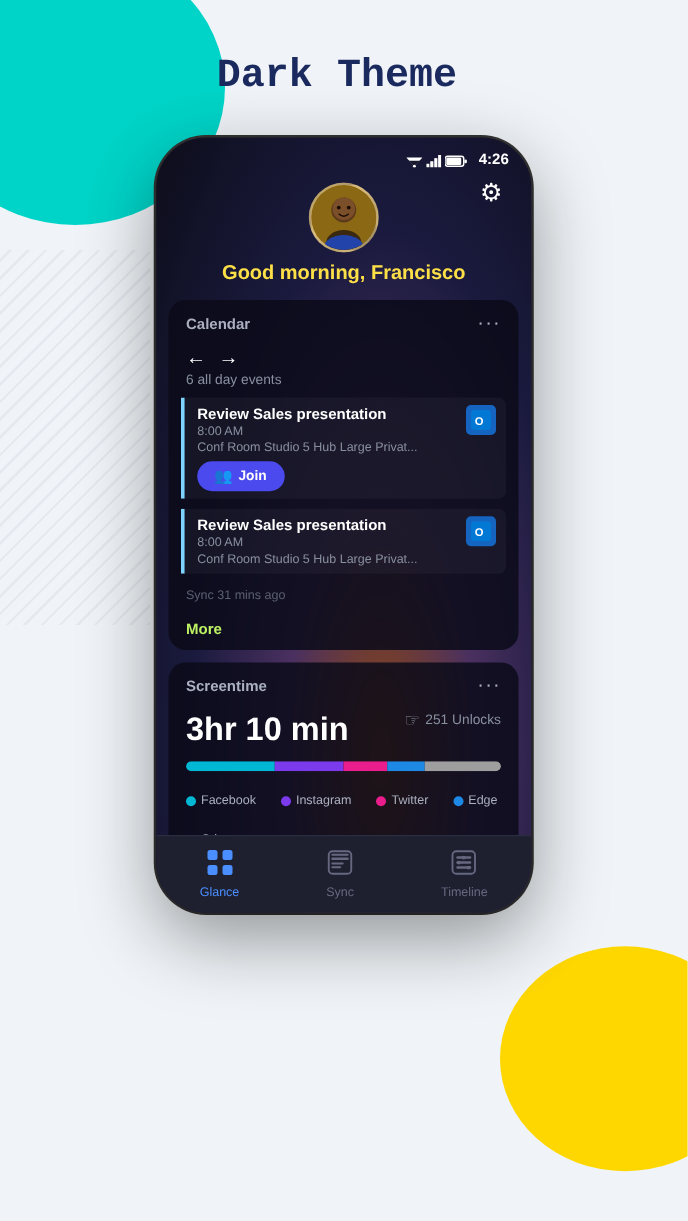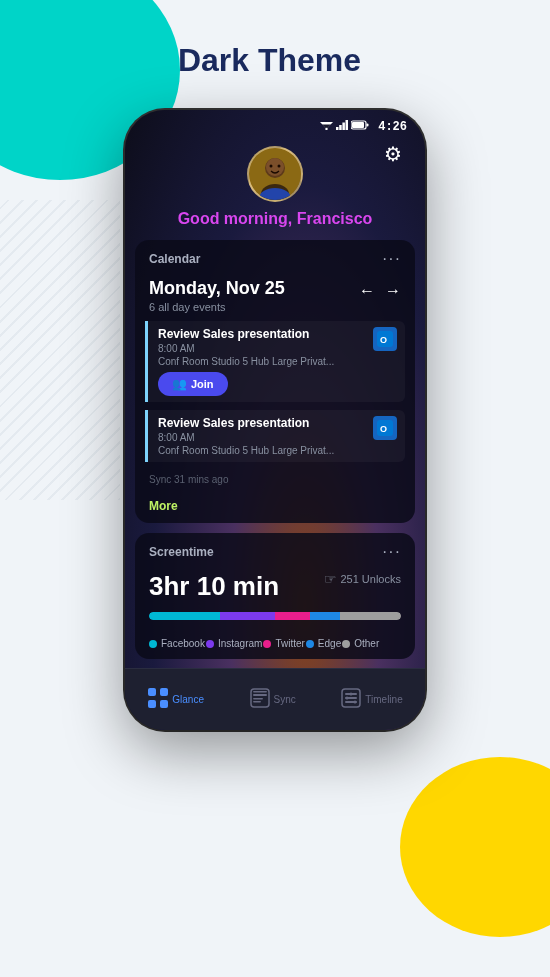--- a/index.html
+++ b/index.html
@@ -53,20 +53,21 @@
     .page-title {
       position: absolute;
       top: 42px;
       left: 0;
       right: 11px;
       text-align: center;
       font-size: 32px;
       font-weight: 800;
       color: #1a2a5e;
       z-index: 2;
+      font-family: Liberation Mono, monospace;
     }
 
     
     .phone {
       position: absolute;
       top: 110px;
       left: 50%;
       transform: translateX(-50%);
       width: 300px;
       height: 620px;
@@ -84,24 +85,23 @@
       background: radial-gradient(ellipse at 60% 80%, #8b4513 0%, #4a3060 30%, #1a1a3e 60%, #0d0d1a 100%);
       z-index: 0;
     }
 
     
     .status-bar {
       position: relative;
       z-index: 10;
       display: flex;
       justify-content: flex-end;
-      align-items: flex-start;
+      align-items: flex-end;
       padding: 10px 18px 4px;
       gap: 5px;
-      font-family: Liberation Mono, monospace;
     }
     .status-icons {
       display: flex;
       align-items: center;
       gap: 3px;
     }
     .status-time {
       color: white;
       font-size: 12px;
       font-weight: 600;
@@ -137,21 +137,21 @@
       border-radius: 50%;
       background: linear-gradient(135deg, #8B6914 0%, #C8A04A 40%, #6B4F1A 100%);
       border: 2px solid rgba(255,255,255,0.3);
       overflow: hidden;
       display: flex;
       align-items: center;
       justify-content: center;
       margin-bottom: 8px;
     }
     .greeting {
-      color: #d946ef;
+      color: #fde047;
       font-size: 16px;
       font-weight: 700;
     }
 
     
     .phone-content {
       position: relative;
       z-index: 10;
       padding: 0 10px;
       overflow-y: auto;
@@ -303,21 +303,21 @@
       border-radius: 4px;
       display: flex;
       overflow: hidden;
       margin-bottom: 8px;
     }
     .bar-segment { height: 100%; }
 
     .screentime-legend {
       display: flex;
       flex-wrap: wrap;
-      gap: 1px;
+      gap: 20px;
       padding: 0 14px 10px;
       align-items: center;
     }
     .legend-item {
       display: flex;
       align-items: center;
       gap: 4px;
       font-size: 10px;
       color: #aab0c0;
     }
@@ -336,21 +336,21 @@
       height: 62px;
       background: #1e2030;
       display: flex;
       justify-content: space-around;
       align-items: center;
       z-index: 20;
       border-top: 1px solid #2a2d40;
     }
     .nav-item {
       display: flex;
-      flex-direction: row;
+      flex-direction: column;
       align-items: center;
       gap: 3px;
       cursor: pointer;
     }
     .nav-label {
       font-size: 10px;
       font-weight: 500;
     }
     .nav-active { color: #4a8eff; }
     .nav-inactive { color: #666880; }
@@ -419,21 +419,20 @@
   </div>
 
   <div class="phone-content">
 
     <div class="widget-card">
       <div class="widget-header">
         <span class="widget-title">Calendar</span>
         <span class="widget-more">···</span>
       </div>
       <div class="cal-date-row">
-        <span class="cal-date">Monday, Nov 25</span>
         <div class="cal-nav">
           <span class="cal-nav-btn">←</span>
           <span class="cal-nav-btn">→</span>
         </div>
       </div>
       <div class="cal-sub">6 all day events</div>
 
       <div class="event-item">
         <div class="event-content">
           <div class="event-title">Review Sales presentation</div>

